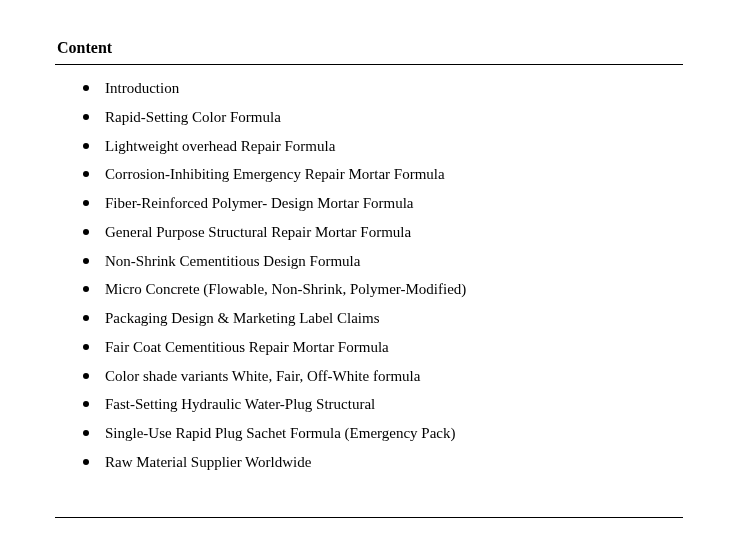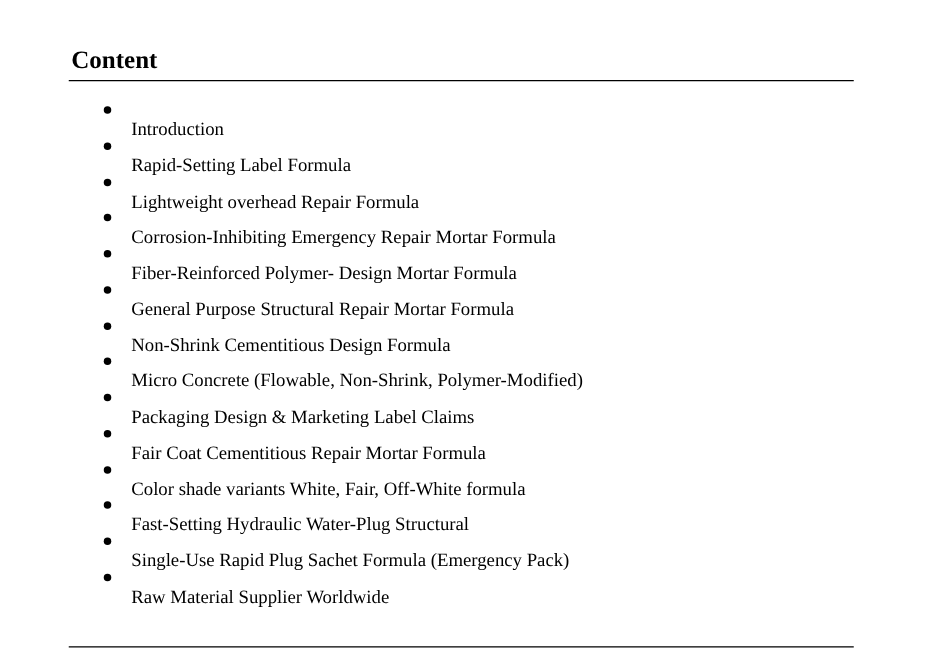--- a/index.html
+++ b/index.html
@@ -12,21 +12,21 @@
       height: 536px;
       position: relative;
       overflow: hidden;
       font-family: "Liberation Serif", "DejaVu Serif", serif;
       color: #000000;
     }
     .page-title {
       position: absolute;
       left: 57px;
       top: 36px;
-      font-size: 20px;
+      font-size: 16px;
       font-weight: bold;
       line-height: 24px;
       margin: 0;
     }
     .rule {
       position: absolute;
       left: 55px;
       width: 628px;
       height: 0;
       border-top: 1.5px solid #000000;
@@ -52,39 +52,39 @@
       left: 83px;
       top: 7px;
       width: 6px;
       height: 6px;
       border-radius: 50%;
       background: #000000;
     }
     .item-label {
       position: absolute;
       left: 105px;
-      top: 16px;
+      top: 0;
       white-space: nowrap;
       text-align: center;
     }
   </style>
 </head>
 <body>
 
 <h1 class="page-title">Content</h1>
 <div class="rule rule-top"></div>
 
 <ul class="toc-list">
   <li class="toc-item">
     <span class="bullet"></span>
     <span class="item-label">Introduction</span>
   </li>
   <li class="toc-item">
     <span class="bullet"></span>
-    <span class="item-label">Rapid-Setting Label Formula</span>
+    <span class="item-label">Rapid-Setting Color Formula</span>
   </li>
   <li class="toc-item">
     <span class="bullet"></span>
     <span class="item-label">Lightweight overhead Repair Formula</span>
   </li>
   <li class="toc-item">
     <span class="bullet"></span>
     <span class="item-label">Corrosion-Inhibiting Emergency Repair Mortar Formula</span>
   </li>
   <li class="toc-item">

